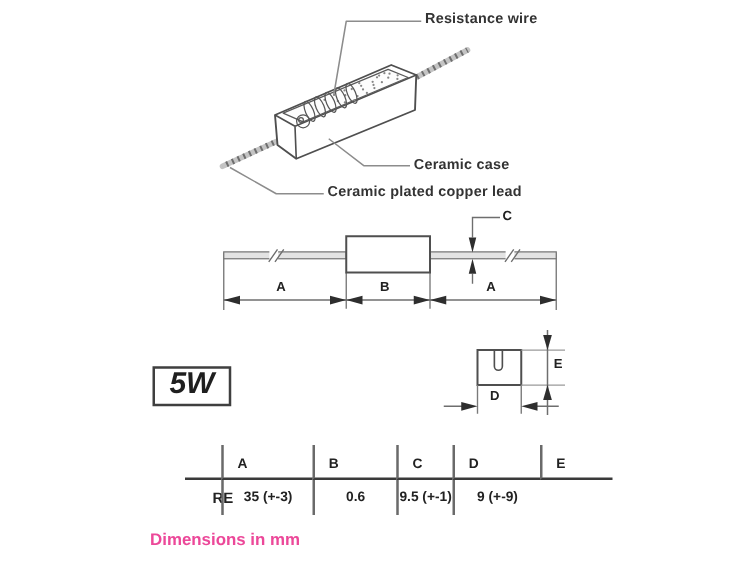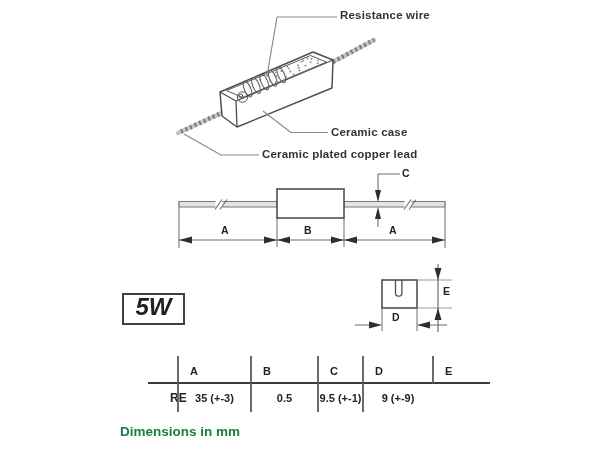--- a/index.html
+++ b/index.html
@@ -30,21 +30,21 @@
     grid-template-columns:29px 73px 67px 45px 70px 58px;
     grid-template-rows:28px 28px;
     color:#222;
   }
   .dim-table .cell{display:flex;align-items:center;font-weight:bold;font-size:11px;}
   .dim-table .hdr{align-items:flex-end;padding-bottom:5px;padding-left:11px;border-bottom:2px solid #3a3a3a;box-sizing:border-box;}
   .dim-table .vline{border-left:2px solid #6a6a6a;box-sizing:border-box;}
   .dim-table .val{justify-content:center;}
   .dim-table .rowlbl{font-size:12px;padding-left:1px;margin-left:21px;}
   .footnote{
-    position:absolute;left:120px;top:424px;font-weight:bold;font-size:13.5px;color:#15803d;
+    position:absolute;left:120px;top:424px;font-weight:bold;font-size:13.5px;color:#ec4899;
     white-space:nowrap;
   }
 </style>
 </head>
 <body>
 
 <div class="stage">
 
   <svg width="600" height="450" viewBox="0 0 600 450">
 
@@ -182,20 +182,20 @@
   <div class="dim-table">
     <div class="cell hdr"></div>
     <div class="cell hdr vline">A</div>
     <div class="cell hdr vline">B</div>
     <div class="cell hdr vline">C</div>
     <div class="cell hdr vline">D</div>
     <div class="cell hdr vline">E</div>
 
     <div class="cell rowlbl">RE</div>
     <div class="cell val vline">35 (+-3)</div>
-    <div class="cell val vline">0.5</div>
+    <div class="cell val vline">0.6</div>
     <div class="cell val vline">9.5 (+-1)</div>
     <div class="cell val vline">9 (+-9)</div>
   </div>
 
   <div class="footnote">Dimensions in mm</div>
 
 </div>
 
 </body></html>

